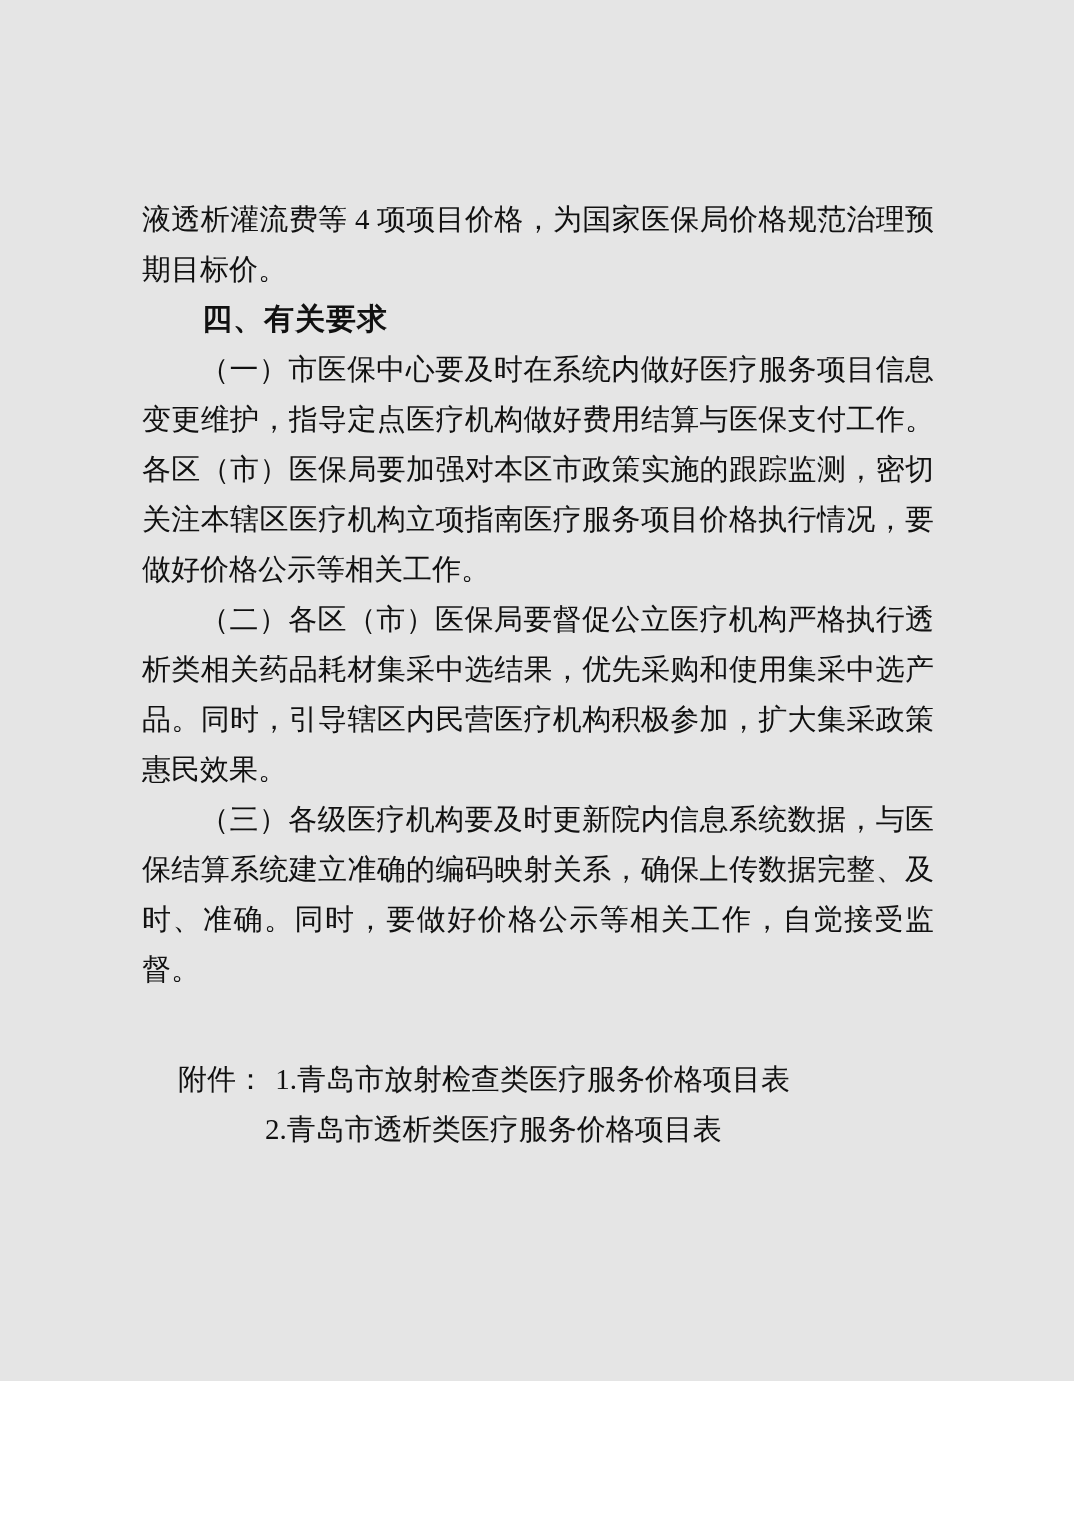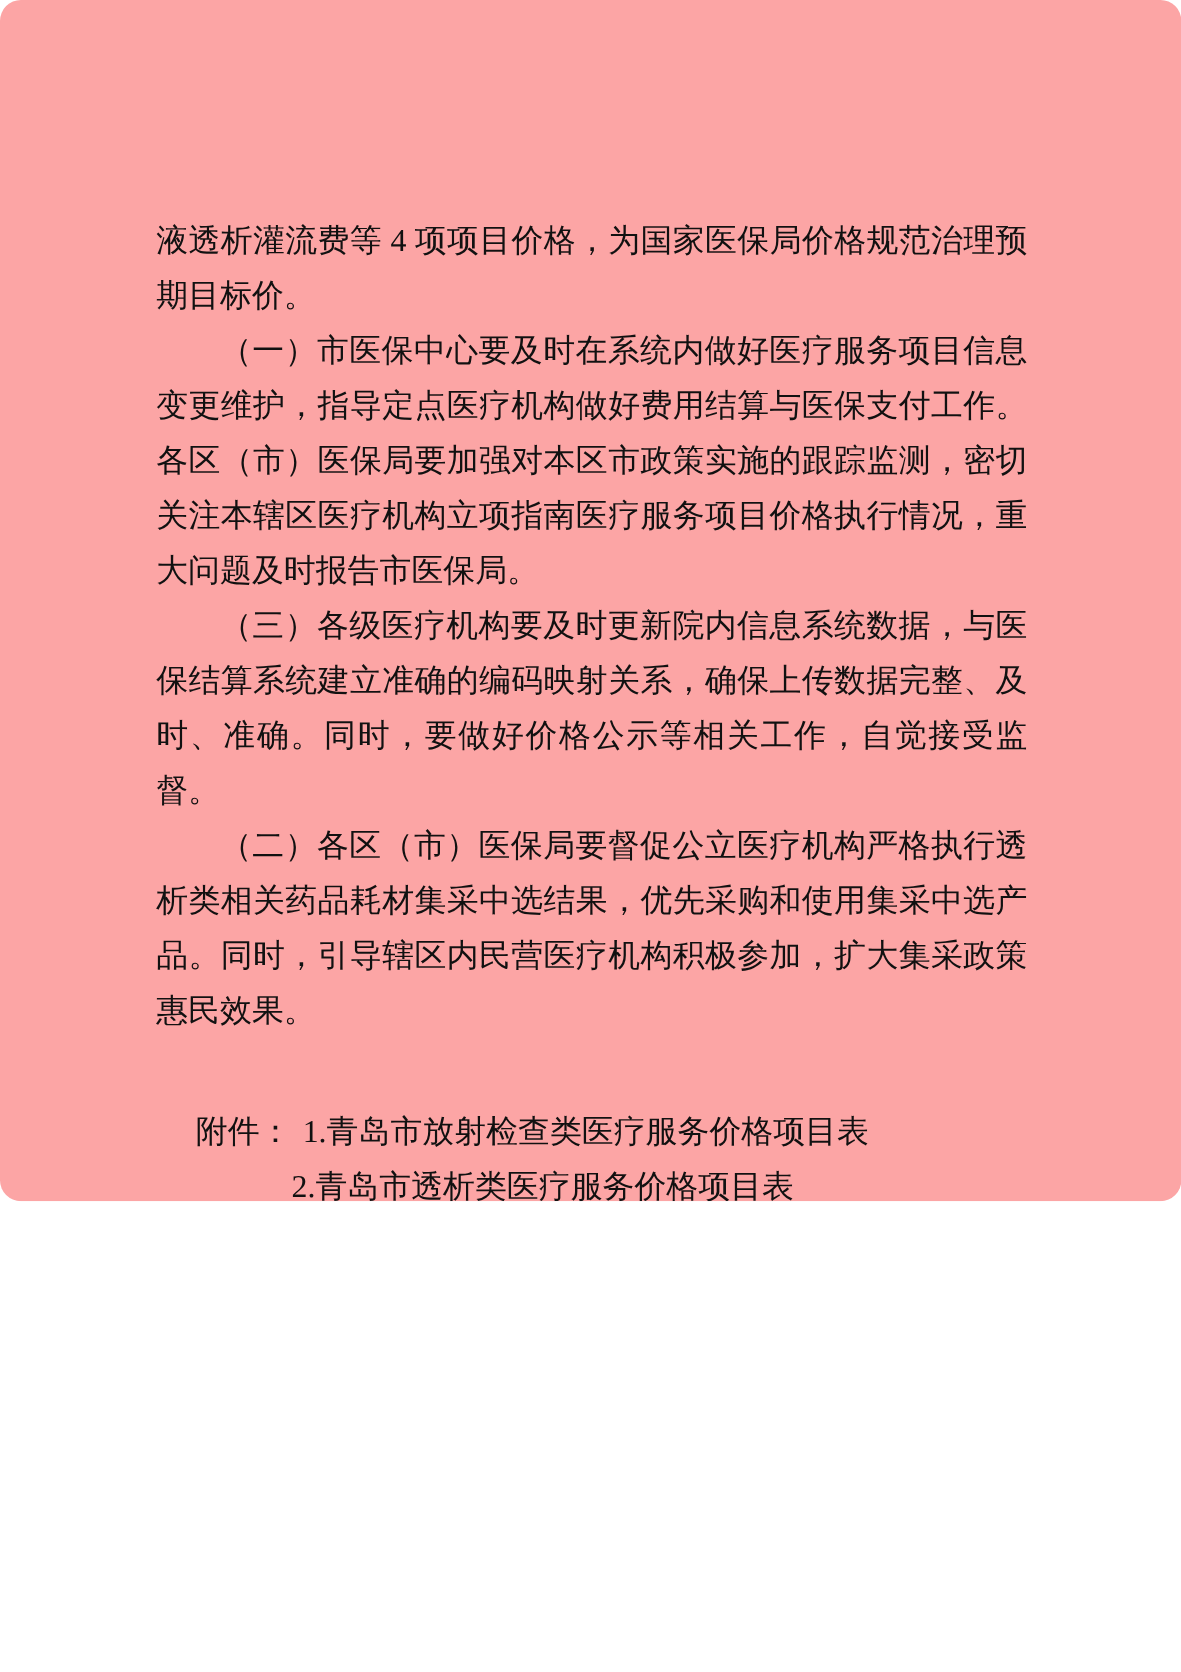--- a/index.html
+++ b/index.html
@@ -3,26 +3,25 @@
 <meta charset="utf-8">
 <style>
   html, body {
     margin: 0;
     padding: 0;
     background: #ffffff;
   }
   .page {
     position: relative;
     width: 1074px;
-    height: 1092px;
-    background: #fca5a5;
+    height: 1381px;
+    background: #e5e5e5;
     overflow: hidden;
     font-family: "Liberation Serif", "DejaVu Serif", serif;
     color: #111111;
-    border-radius: 19px;
   }
   .content {
     position: absolute;
     left: 142px;
     top: 194px;
     width: 792px;
     font-size: 29px;
     line-height: 50px;
     text-align: justify;
     text-justify: inter-ideograph;
@@ -73,26 +72,27 @@
   }
 </style>
 </head>
 <body>
 
 <div class="page">
   <div class="content">
 
     <p class="para no-indent">液透析灌流费等 4 项项目价格，为国家医保局价格规范治理预期目标价。</p>
 
+    <h2 class="section-heading">四、有关要求</h2>
 
-    <p class="para">（一）市医保中心要及时在系统内做好医疗服务项目信息变更维护，指导定点医疗机构做好费用结算与医保支付工作。各区（市）医保局要加强对本区市政策实施的跟踪监测，密切关注本辖区医疗机构立项指南医疗服务项目价格执行情况，重大问题及时报告市医保局。</p>
+    <p class="para">（一）市医保中心要及时在系统内做好医疗服务项目信息变更维护，指导定点医疗机构做好费用结算与医保支付工作。各区（市）医保局要加强对本区市政策实施的跟踪监测，密切关注本辖区医疗机构立项指南医疗服务项目价格执行情况，要做好价格公示等相关工作。</p>
+
+    <p class="para">（二）各区（市）医保局要督促公立医疗机构严格执行透析类相关药品耗材集采中选结果，优先采购和使用集采中选产品。同时，引导辖区内民营医疗机构积极参加，扩大集采政策惠民效果。</p>
 
     <p class="para">（三）各级医疗机构要及时更新院内信息系统数据，与医保结算系统建立准确的编码映射关系，确保上传数据完整、及时、准确。同时，要做好价格公示等相关工作，自觉接受监督。</p>
-
-    <p class="para">（二）各区（市）医保局要督促公立医疗机构严格执行透析类相关药品耗材集采中选结果，优先采购和使用集采中选产品。同时，引导辖区内民营医疗机构积极参加，扩大集采政策惠民效果。</p>
 
 
     <div class="attachments">
       <div class="att-line">
         <span class="att-label">附件：</span><span>1.青岛市放射检查类医疗服务价格项目表</span>
       </div>
       <div class="att-line cont">2.青岛市透析类医疗服务价格项目表</div>
     </div>
 
   </div>

